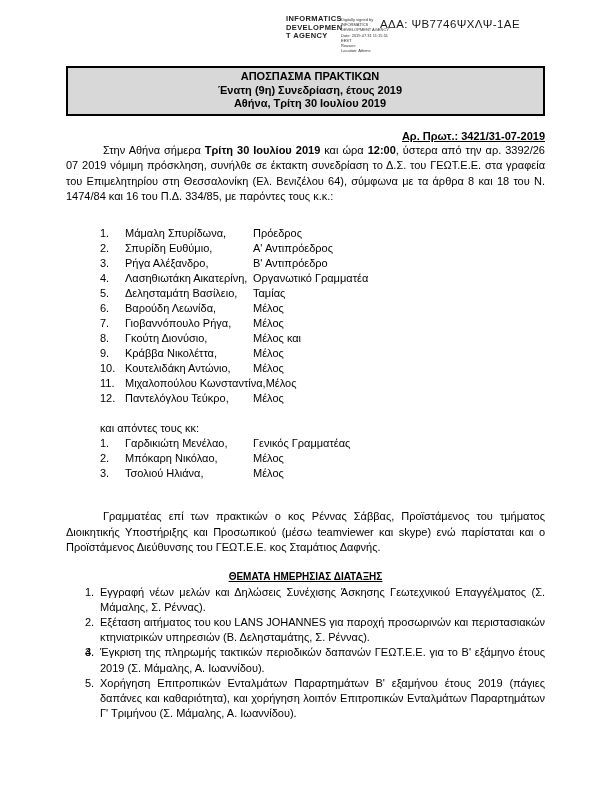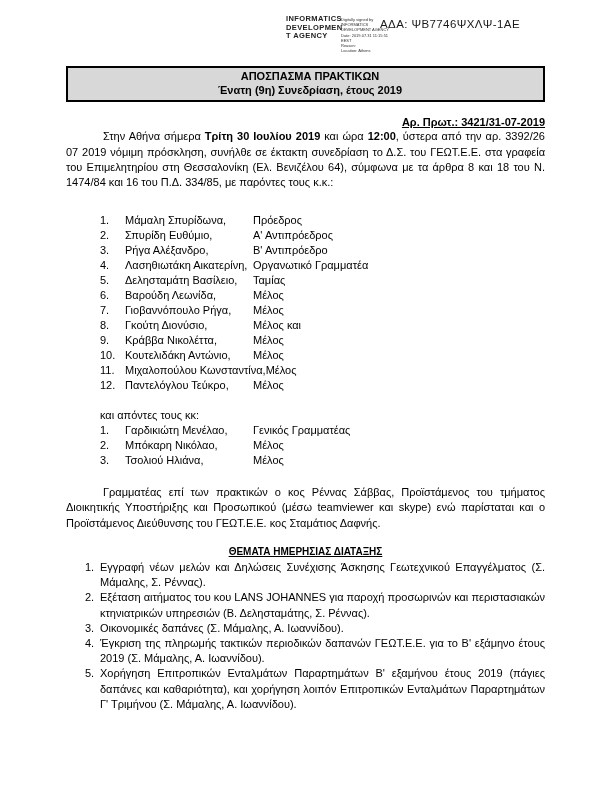--- a/index.html
+++ b/index.html
@@ -37,21 +37,21 @@
   .protocol{
     margin-top:14px;text-align:right;
     font-weight:bold;text-decoration:underline;
     font-size:11px;line-height:13px;
   }
   .para{
     text-align:justify;line-height:15.4px;font-size:11px;
   }
   .para.indent{text-indent:37px;}
   .p1{}
-  .p2{margin-top:17px;}
+  .p2{margin-top:28px;}
   
   .mlist{margin-top:22px;}
   .m-row{display:flex;line-height:15px;}
   .m-row .m-num{width:25px;flex:0 0 25px;padding-left:34px;}
   .m-row .m-name{min-width:128px;white-space:nowrap;}
   .m-row .m-role{white-space:nowrap;}
   .absent-intro{margin-top:15px;padding-left:34px;line-height:15px;}
   .alist{margin-top:0;}
   
   .agenda-head{
@@ -85,20 +85,21 @@
     <div>EEST</div>
     <div>Reason:</div>
     <div>Location: Athens</div>
   </div>
 
   <div class="content">
 
     <div class="title-box">
       <div>ΑΠΟΣΠΑΣΜΑ ΠΡΑΚΤΙΚΩΝ</div>
       <div>Ένατη (9η) Συνεδρίαση, έτους 2019</div>
+      <div>Αθήνα, Τρίτη 30 Ιουλίου 2019</div>
     </div>
 
     <div class="protocol">Αρ. Πρωτ.: 3421/31-07-2019</div>
 
     <div class="para indent p1"><span>Στην Αθήνα σήμερα </span><b>Τρίτη 30 Ιουλίου 2019</b><span> και ώρα </span><b>12:00</b><span>, ύστερα από την αρ. 3392/26 07 2019 νόμιμη πρόσκληση, συνήλθε σε έκτακτη συνεδρίαση το Δ.Σ. του ΓΕΩΤ.Ε.Ε. στα γραφεία του Επιμελητηρίου στη Θεσσαλονίκη (Ελ. Βενιζέλου 64), σύμφωνα με τα άρθρα 8 και 18 του Ν. 1474/84 και 16 του Π.Δ. 334/85, με παρόντες τους κ.κ.:</span></div>
 
     <div class="mlist">
       <div class="m-row">
           <span class="m-num">1.</span>
           <span class="m-name">Μάμαλη Σπυρίδωνα,</span>
@@ -179,19 +180,19 @@
           <span class="m-role">Μέλος</span>
         </div>
     </div>
 
     <div class="para indent p2">Γραμματέας επί των πρακτικών ο κος Ρέννας Σάββας, Προϊστάμενος του τμήματος Διοικητικής Υποστήριξης και Προσωπικού (μέσω teamviewer και skype) ενώ παρίσταται και ο Προϊστάμενος Διεύθυνσης του ΓΕΩΤ.Ε.Ε. κος Σταμάτιος Δαφνής.</div>
 
     <div class="agenda-head">ΘΕΜΑΤΑ ΗΜΕΡΗΣΙΑΣ ΔΙΑΤΑΞΗΣ</div>
     <div class="agenda-list">
       <div class="a-item"><span class="a-num">1.</span><span>Εγγραφή νέων μελών και Δηλώσεις Συνέχισης Άσκησης Γεωτεχνικού Επαγγέλματος (Σ. Μάμαλης, Σ. Ρέννας).</span></div>
       <div class="a-item"><span class="a-num">2.</span><span>Εξέταση αιτήματος του κου LANS JOHANNES για παροχή προσωρινών και περιστασιακών κτηνιατρικών υπηρεσιών (Β. Δελησταμάτης, Σ. Ρέννας).</span></div>
-      <div class="a-item"><span class="a-num">3.</span><span>Οικονομικές δαπάνες (Σ. Μάμαλης, Α. Ιωαννίδου).</span></div>
+      <div class="a-item"><span class="a-num">3.</span></div>
       <div class="a-item"><span class="a-num">4.</span><span>Έγκριση της πληρωμής τακτικών περιοδικών δαπανών ΓΕΩΤ.Ε.Ε. για το Β' εξάμηνο έτους 2019 (Σ. Μάμαλης, Α. Ιωαννίδου).</span></div>
       <div class="a-item"><span class="a-num">5.</span><span>Χορήγηση Επιτροπικών Ενταλμάτων Παραρτημάτων Β' εξαμήνου έτους 2019 (πάγιες δαπάνες και καθαριότητα), και χορήγηση λοιπόν Επιτροπικών Ενταλμάτων Παραρτημάτων Γ' Τριμήνου (Σ. Μάμαλης, Α. Ιωαννίδου).</span></div>
     </div>
 
   </div>
 </div>
 
 </body></html>

